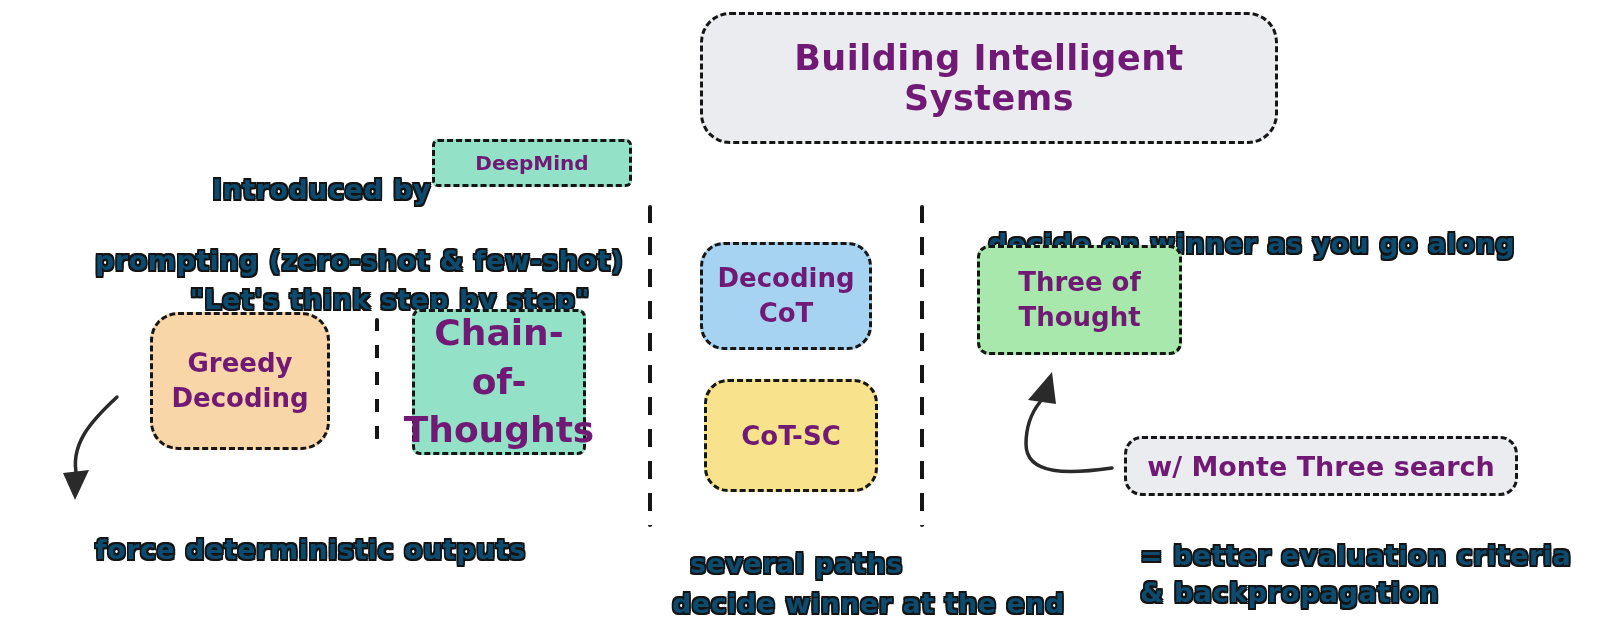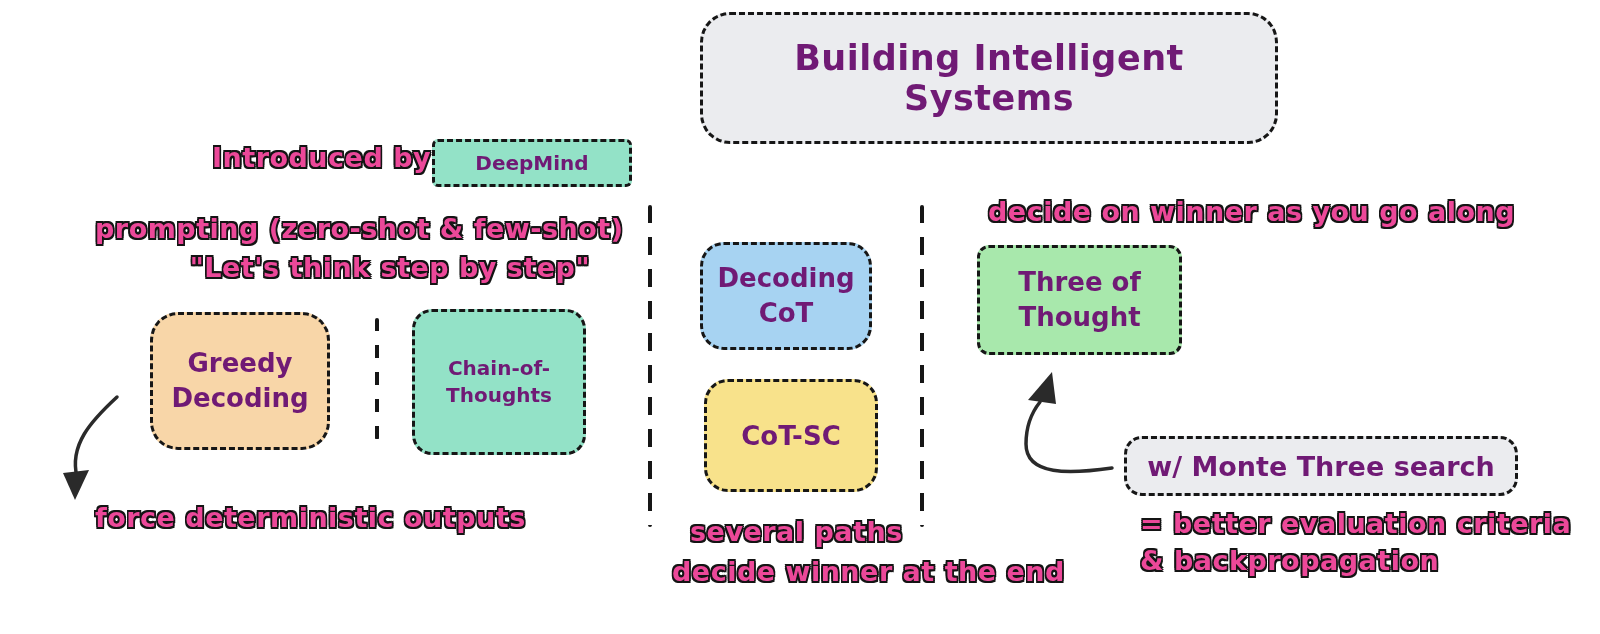--- a/index.html
+++ b/index.html
@@ -35,22 +35,22 @@
     border-radius:6px;background:#93e2c7;
     font-size:20px;
   }
   .greedy-box{
     left:150px;top:312px;width:180px;height:138px;
     border-radius:28px;background:#f8d6a8;
     font-size:26px;line-height:1.35;
   }
   .chain-box{
     left:412px;top:309px;width:174px;height:146px;
-    border-radius:20px;background:#93e2c7;
-    font-size:20px;line-height:1.35;
+    border-radius:8px;background:#93e2c7;
+    font-size:36px;line-height:1.35;
   }
   .decoding-cot-box{
     left:700px;top:242px;width:172px;height:108px;
     border-radius:24px;background:#a7d3f2;
     font-size:26px;line-height:1.35;
   }
   .cot-sc-box{
     left:704px;top:379px;width:174px;height:113px;
     border-radius:24px;background:#f8e28b;
     font-size:26px;
@@ -61,30 +61,31 @@
     font-size:26px;line-height:1.35;
   }
   .monte-box{
     left:1124px;top:436px;width:394px;height:60px;
     border-radius:18px;background:#ebecef;
     font-size:27px;
   }
   
   .outline{
     position:absolute;
-    color:#ec4899;
+    color:#0c4a6e;
     font-weight:700;
     font-size:27px;
     letter-spacing:0.5px;
     white-space:nowrap;
     text-shadow:
       -1.6px -1.6px 0 #141414, 1.6px -1.6px 0 #141414,
       -1.6px  1.6px 0 #141414, 1.6px  1.6px 0 #141414,
       -1.6px  0     0 #141414, 1.6px  0     0 #141414,
        0     -1.6px 0 #141414, 0      1.6px 0 #141414;
+    margin-top: 32px;
   }
   .align-right{text-align:right;}
   
   .vdash{
     position:absolute;width:4px;border-radius:2px;
     background:repeating-linear-gradient(to bottom,#161616 0 18px,transparent 18px 32px);
   }
   .vdash-short{
     left:375px;top:318px;height:122px;
     background:repeating-linear-gradient(to bottom,#161616 0 13px,transparent 13px 27px);

